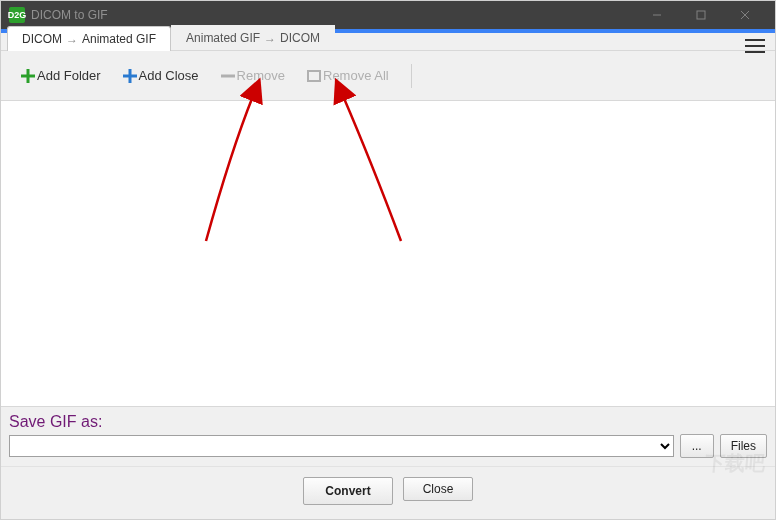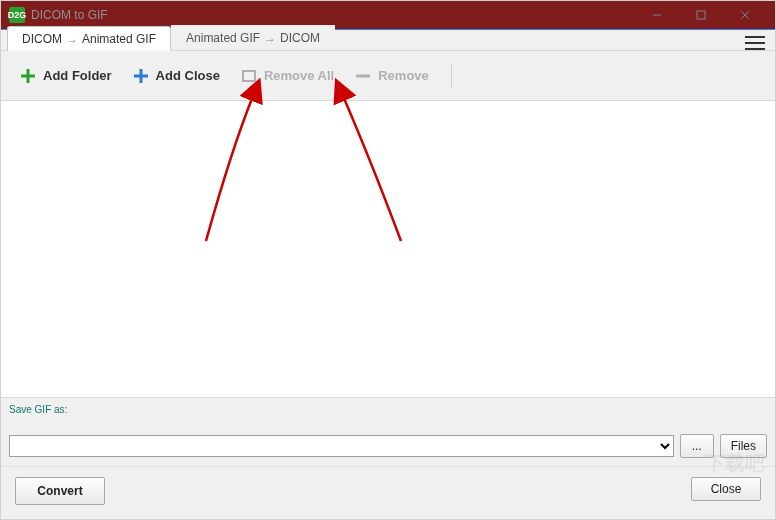--- a/index.html
+++ b/index.html
@@ -9,21 +9,21 @@
     background: #ffffff;
     width: 776px;
     height: 520px;
     overflow: hidden;
     position: relative;
     border: 1px solid #d0d0d0;
   }
   
   .titlebar {
     height: 28px;
-    background: #7f1d1d;
+    background: #404040;
     display: flex;
     align-items: center;
     padding: 0 8px;
     color: #909090;
     font-size: 12px;
   }
   .titlebar .app-icon {
     width: 16px; height: 16px;
     background: #2ca02c;
     border-radius: 2px;
@@ -39,21 +39,21 @@
   .titlebar .win-btn {
     width: 44px; height: 28px;
     display: inline-flex; align-items:center; justify-content:center;
     color: #808080;
   }
   .titlebar .win-btn svg { width: 10px; height: 10px; }
   
   .tabstrip {
     height: 22px;
     background: #f0f0f0;
-    border-top: 1px solid #3b82f6;
+    border-top: 4px solid #3b82f6;
     border-bottom: 1px solid #d8d8d8;
     display: flex;
     align-items: flex-end;
     padding-left: 6px;
     position: relative;
   }
   .tab {
     padding: 5px 14px 5px 14px;
     font-size: 12px;
     color: #555;
@@ -84,27 +84,26 @@
   .toolbar {
     height: 50px;
     background: #f0f0f0;
     border-bottom: 1px solid #d8d8d8;
     display: flex;
     align-items: center;
     padding: 0 10px;
     gap: 4px;
   }
   .tbtn {
-    display: flex; align-items: center; gap: 6px;
+    display: flex; align-items: center; 
     padding: 6px 8px;
     color: #333;
     font-size: 13px;
     cursor: pointer;
     border-radius: 3px;
-    font-weight: bold;
   }
   .tbtn.disabled { color: #b0b0b0; cursor: default; }
   .tbtn .ticon { width: 18px; height: 18px; display:inline-flex; align-items:center; justify-content:center;}
   .sep {
     width: 1px; height: 24px; background: #d0d0d0; margin: 0 10px;
   }
   
   .content {
     position: absolute;
     top: 104px; left: 0; right: 0; bottom: 110px;
@@ -117,36 +116,36 @@
   .bottom {
     position: absolute;
     left: 0; right: 0; bottom: 0;
     background: #f0f0f0;
     border-top: 1px solid #d8d8d8;
   }
   .save-row {
     padding: 6px 8px 8px 8px;
   }
   .save-row label {
-    display: block; font-size: 10px; color: #0f766e; margin-bottom: 19px;
+    display: block; font-size: 16px; color: #701a75; margin-bottom: 3px;
   }
   .save-line { display: flex; gap: 6px; align-items: center; }
   .save-line select {
     flex: 1; height: 22px; font-size: 12px; border: 1px solid #a0a0a0; background: #fff;
   }
   .btn {
     height: 24px; min-width: 34px; padding: 0 10px;
     border: 1px solid #a8a8a8;
     background: linear-gradient(#fdfdfd,#e9e9e9);
     font-size: 12px; color: #222;
     cursor: pointer;
     border-radius: 2px;
   }
   .action-row {
-    display: flex; justify-content: space-between; gap: 10px;
+    display: flex; justify-content: center; gap: 10px;
     padding: 10px 14px 14px 14px;
     border-top: 1px solid #e2e2e2;
   }
   .btn.primary { font-weight: bold; min-width: 90px; height: 28px; }
   .btn.wide { min-width: 70px; height: 24px; }
   
   .wm {
     position: absolute; right: 10px; bottom: 42px;
     color: rgba(0,0,0,0.06); font-size: 20px; font-weight: bold;
     transform: skewX(-5deg);
@@ -211,32 +210,32 @@
       <svg width="18" height="18" viewBox="0 0 18 18">
           <line x1="9" y1="2" x2="9" y2="16" stroke="#2a7ad0" stroke-width="3"></line>
           <line x1="2" y1="9" x2="16" y2="9" stroke="#2a7ad0" stroke-width="3"></line>
         </svg>
     </span>
     <span>Add Close</span>
   </div>
   <div class="tbtn disabled">
     <span class="ticon">
       <svg width="18" height="18" viewBox="0 0 18 18">
+          <line x1="2" y1="9" x2="16" y2="9" stroke="#b0b0b0" stroke-width="3"></line>
+        </svg>
+    </span>
+    <span>Remove</span>
+  </div>
+  <div class="tbtn disabled">
+    <span class="ticon">
+      <svg width="18" height="18" viewBox="0 0 18 18">
           <rect x="3" y="4" width="12" height="10" fill="none" stroke="#b0b0b0" stroke-width="2"></rect>
         </svg>
     </span>
     <span>Remove All</span>
-  </div>
-  <div class="tbtn disabled">
-    <span class="ticon">
-      <svg width="18" height="18" viewBox="0 0 18 18">
-          <line x1="2" y1="9" x2="16" y2="9" stroke="#b0b0b0" stroke-width="3"></line>
-        </svg>
-    </span>
-    <span>Remove</span>
   </div>
   <div class="sep"></div>
 </div>
 
 <div class="content"></div>
 
 <svg class="anno" width="776" height="520">
   <defs>
     <marker id="ah" markerWidth="10" markerHeight="10" refX="2" refY="5" orient="auto">
       <polygon points="0,0 10,5 0,10" fill="#cc0000"></polygon>

